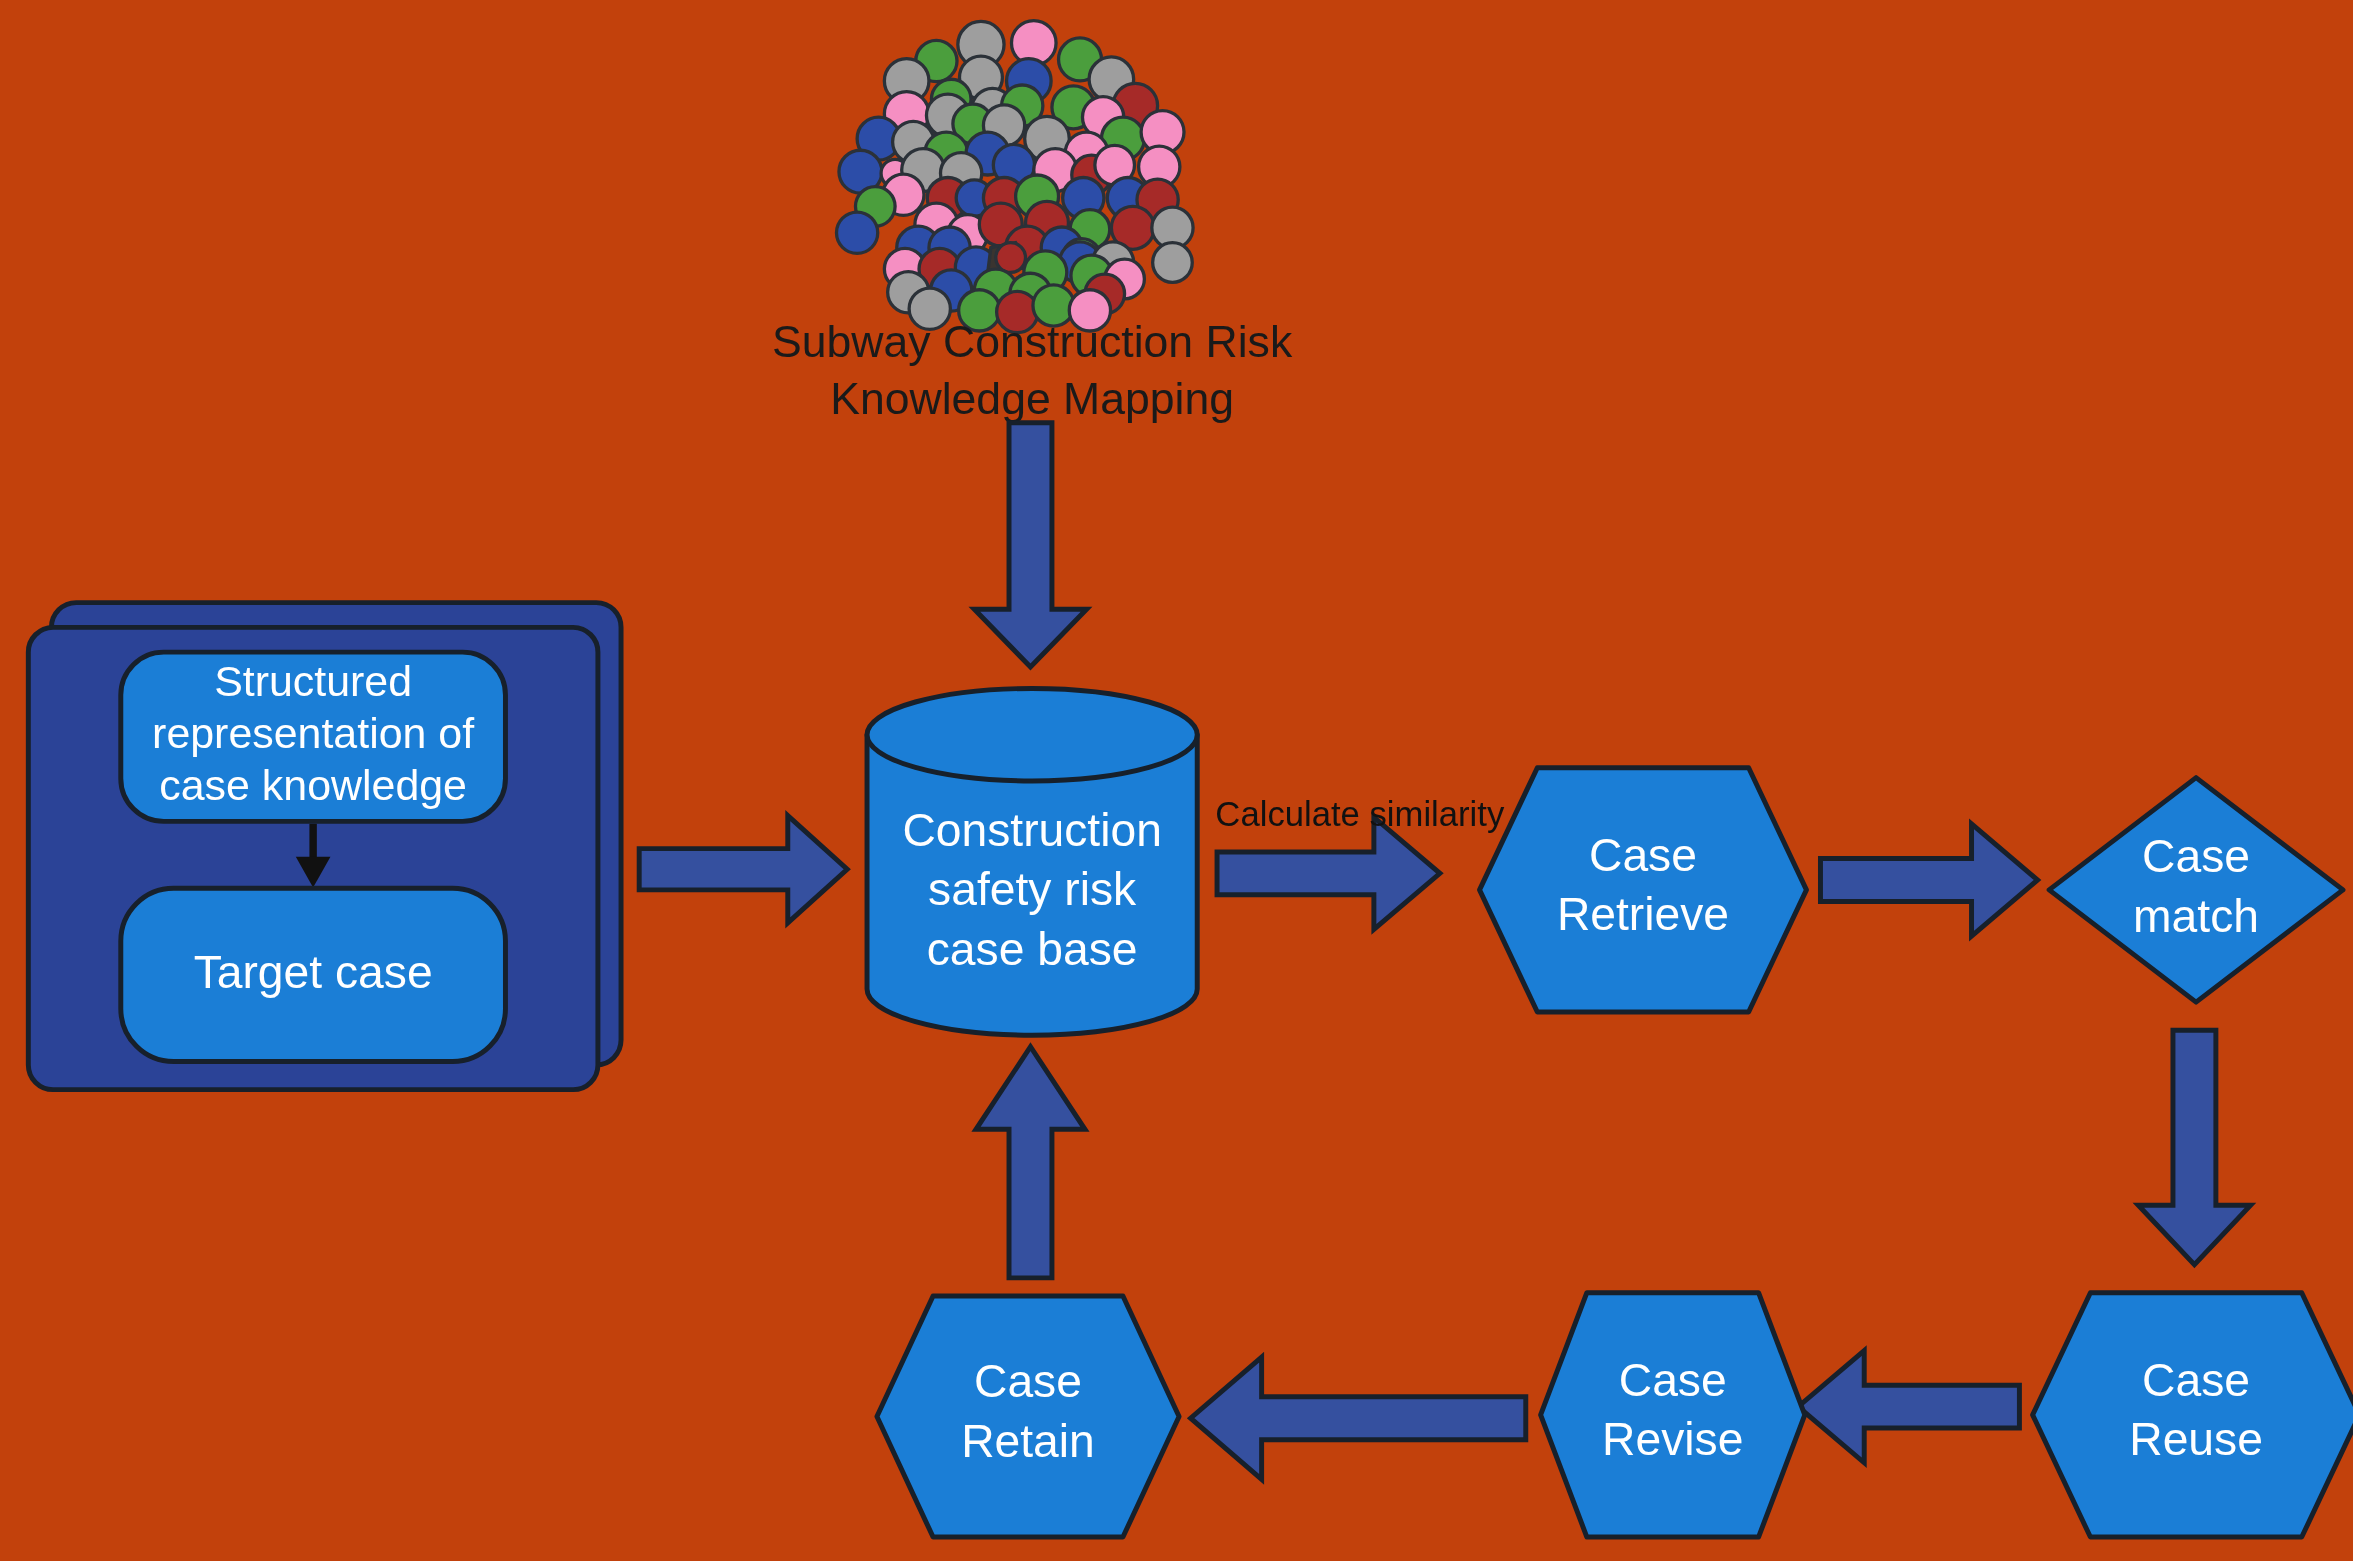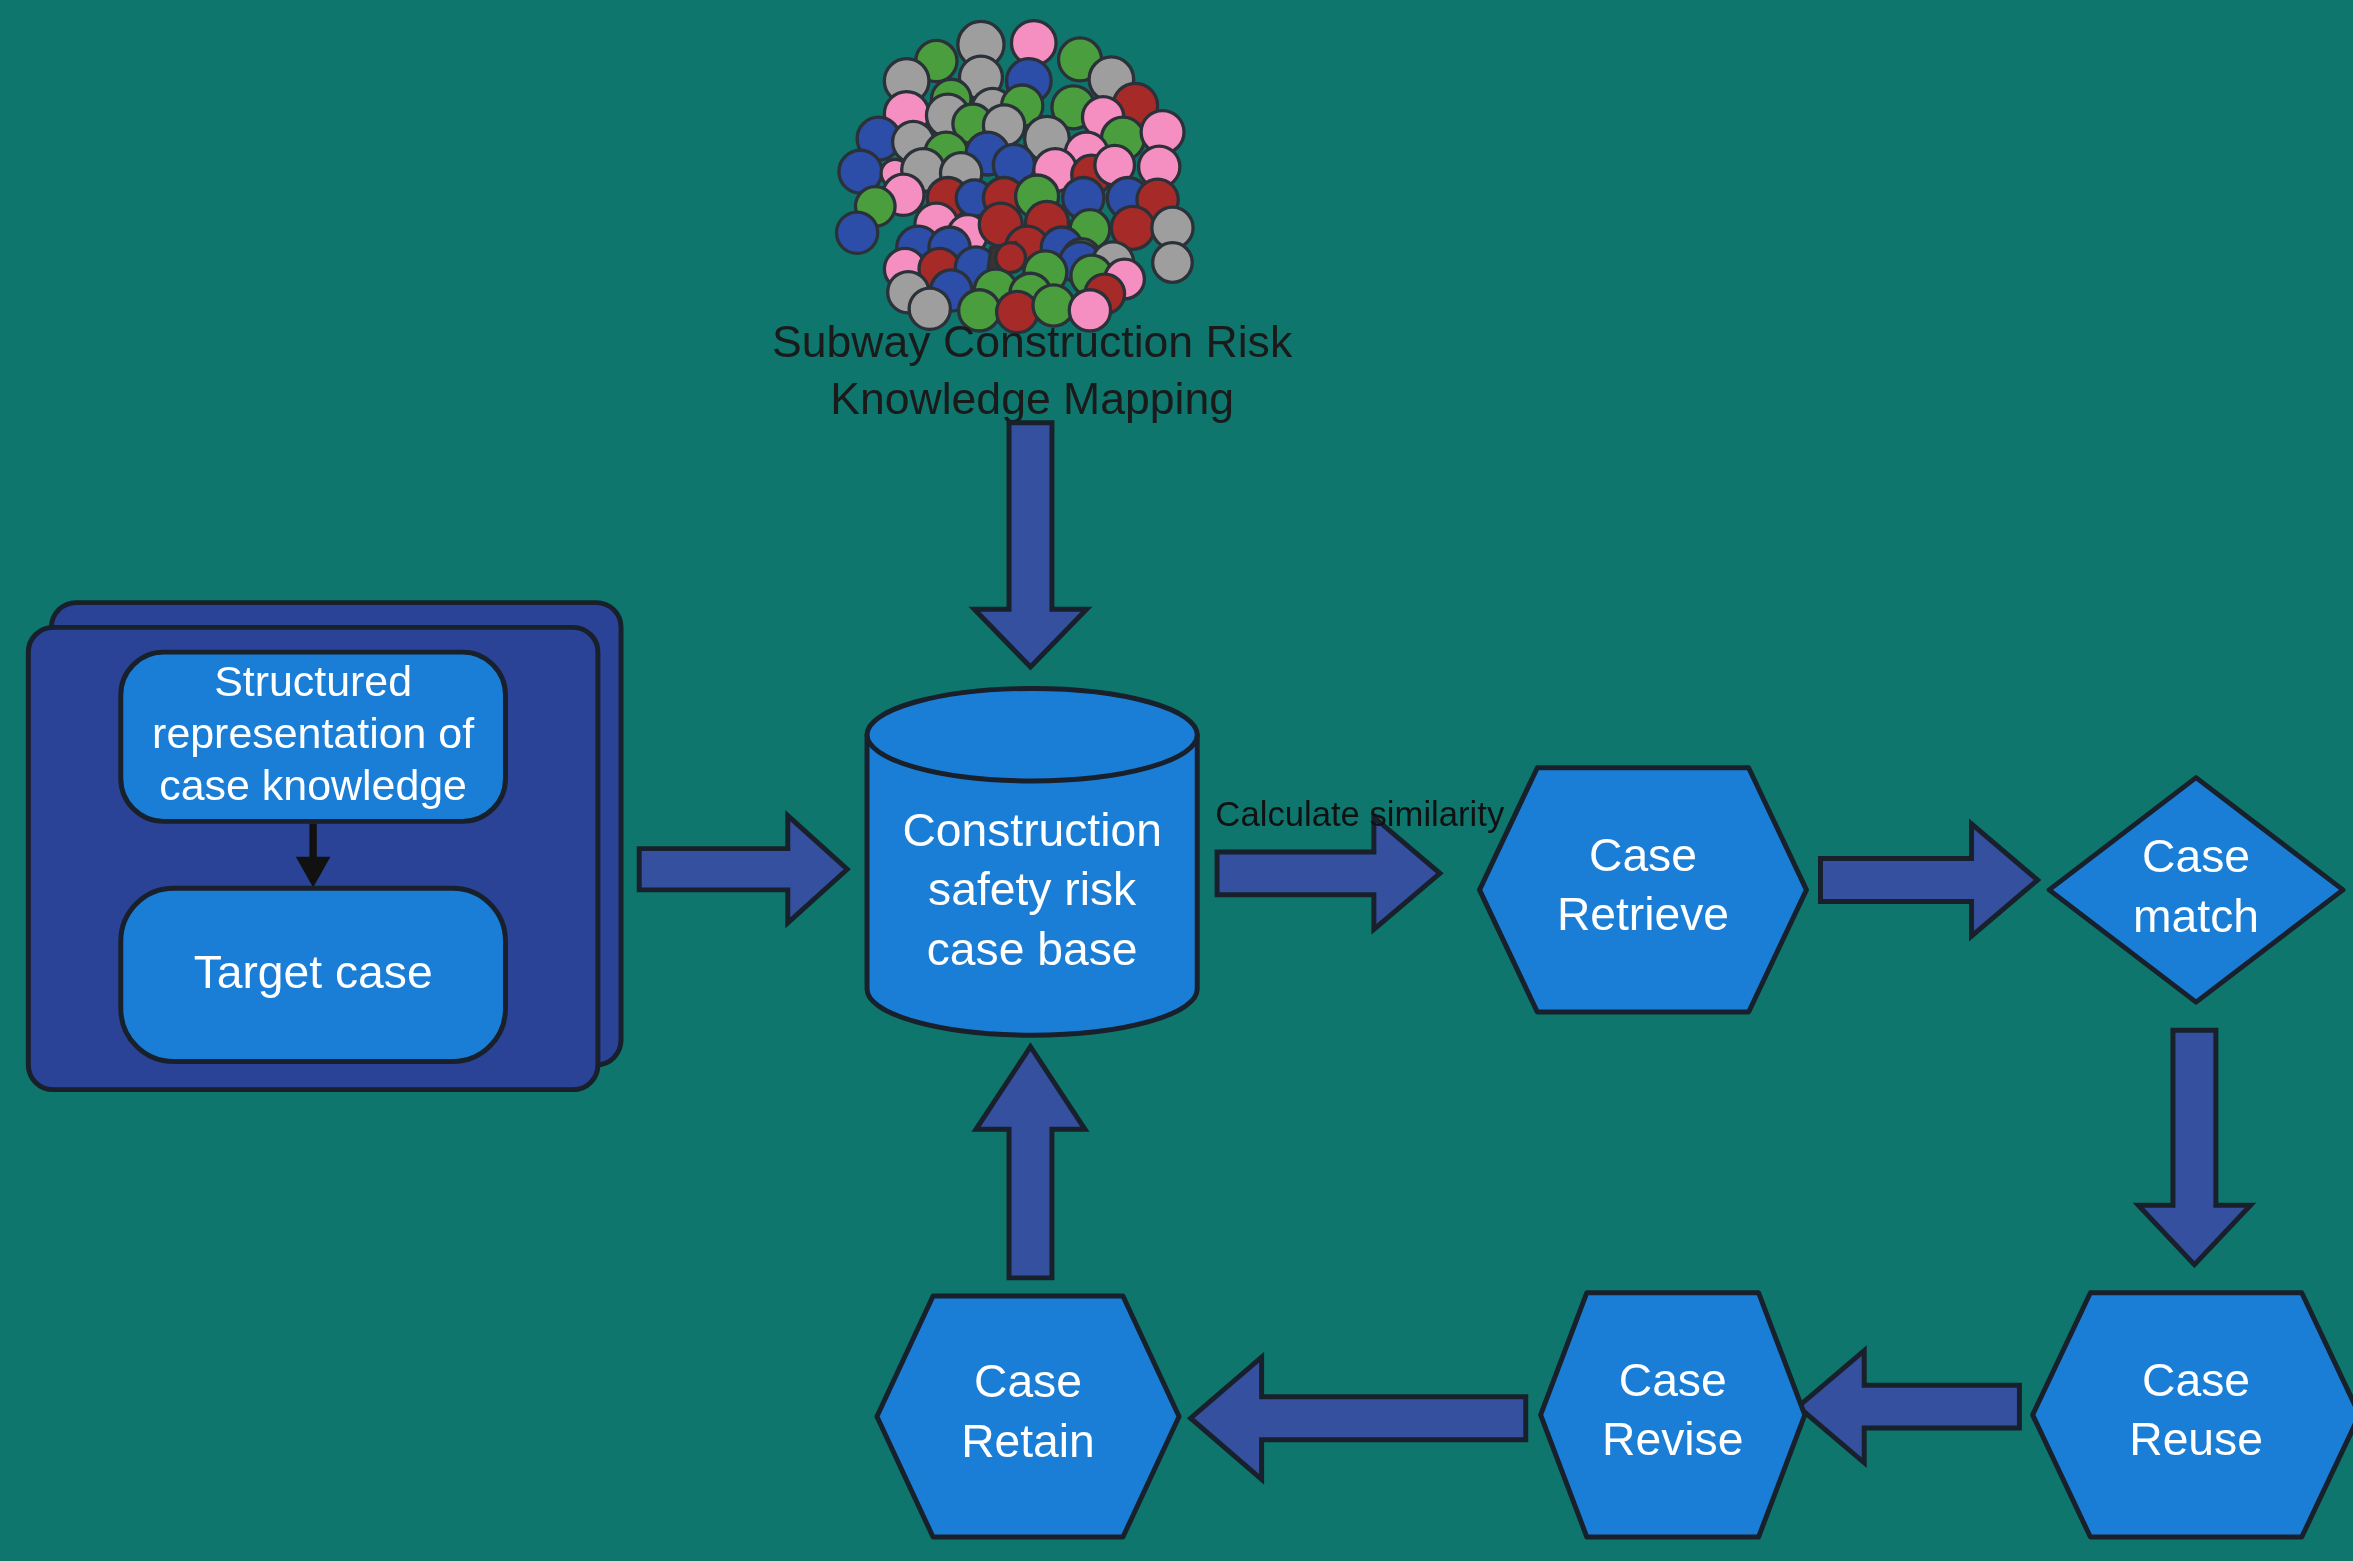--- a/index.html
+++ b/index.html
@@ -7,21 +7,21 @@
     padding: 0;
     background: #ffffff;
   }
   body {
     font-family: "Liberation Sans", sans-serif;
   }
   #canvas-wrap {
     position: relative;
     width: 2354px;
     height: 1561px;
-    background: #0f766e;
+    background: #c2410c;
     overflow: hidden;
   }
   #diagram-svg {
     position: absolute;
     left: 0;
     top: 0;
     width: 2354px;
     height: 1561px;
     display: block;
   }

